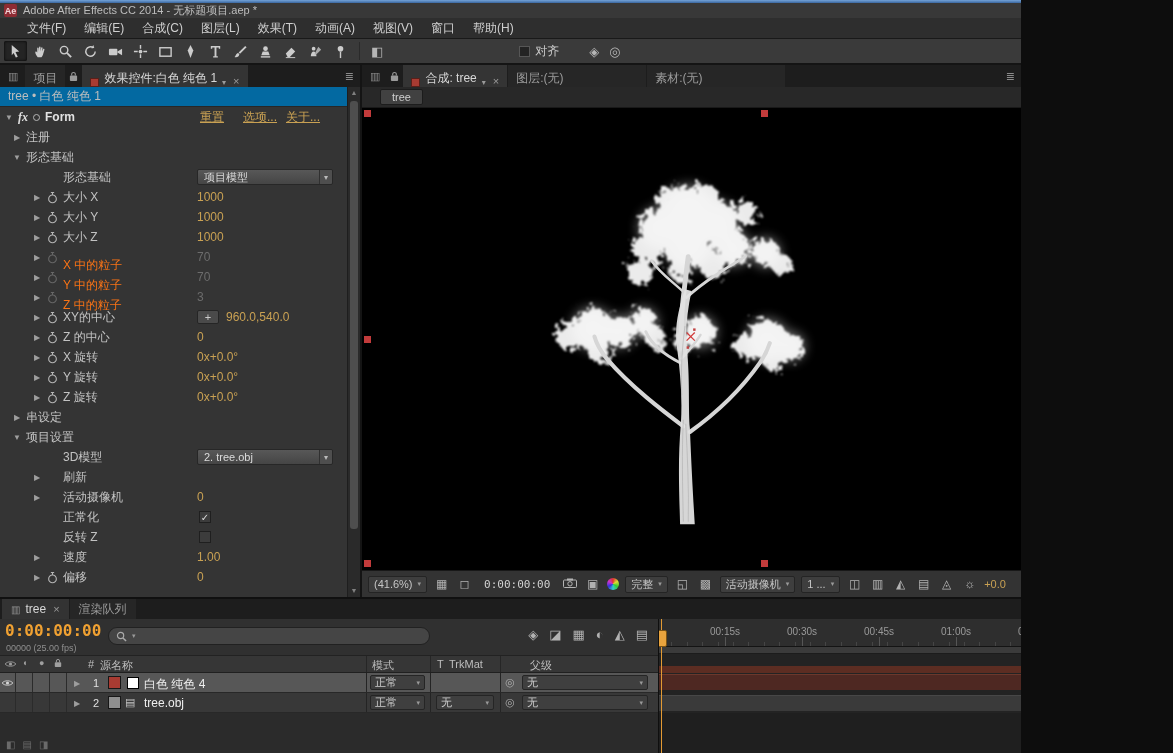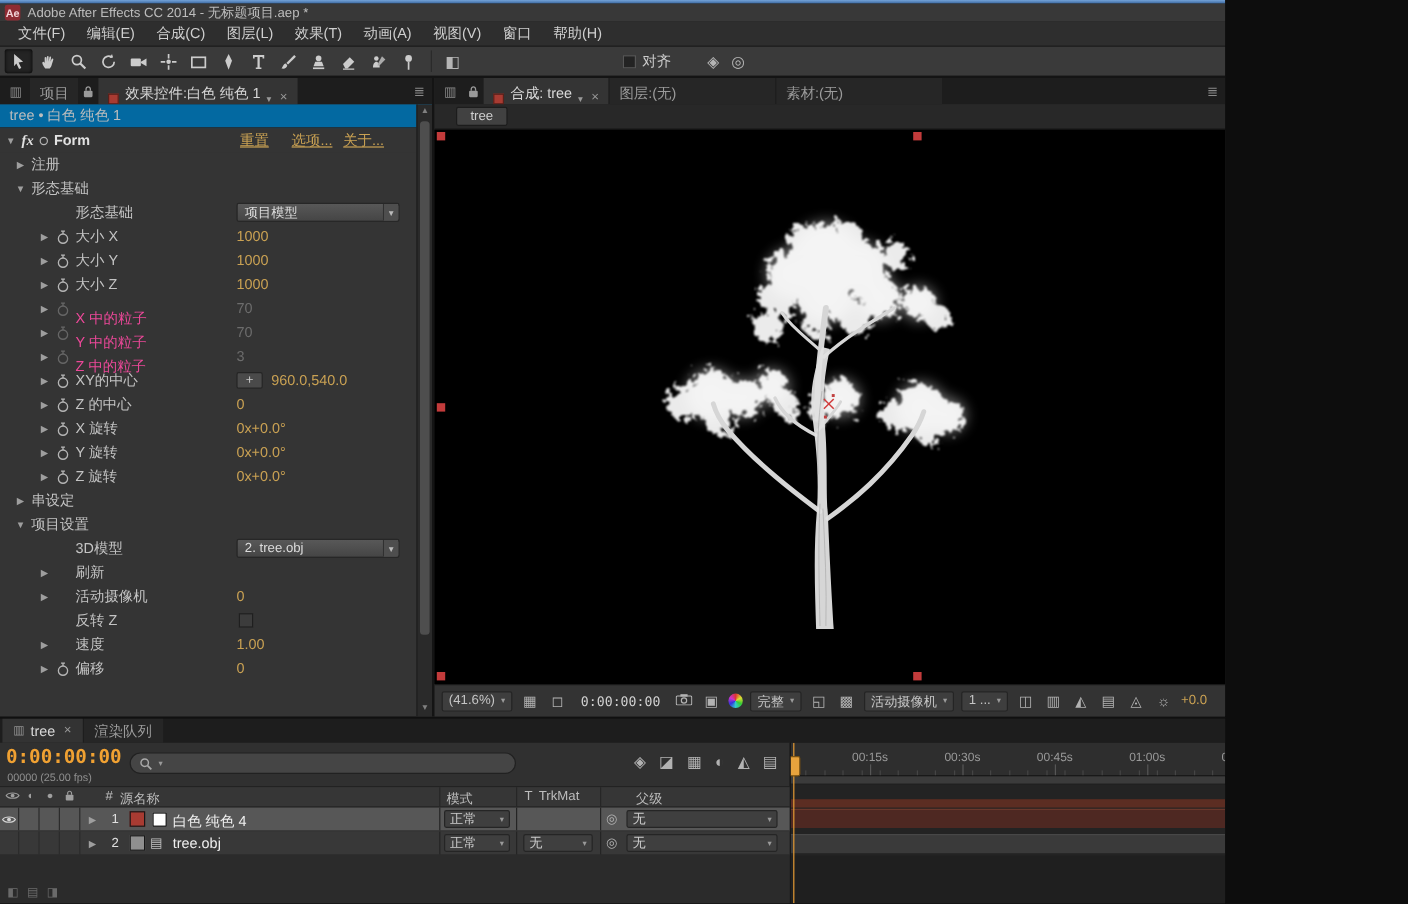--- a/index.html
+++ b/index.html
@@ -5,21 +5,21 @@
 *{margin:0;padding:0;box-sizing:border-box;}
 html,body{background:#0d0d0d;}
 .app{position:relative;width:1021px;height:753px;overflow:hidden;background:#1e1e1e;
   font-family:"Liberation Sans",sans-serif;font-size:12px;color:#c8c8c8;}
 
 .win-edge{height:3px;background:linear-gradient(#74a3d8,#3a67a0);}
 .title-bar{height:15px;background:#383838;display:flex;align-items:center;gap:6px;padding-left:4px;}
 .ae-badge{width:13px;height:13px;background:#8e2b33;color:#f3d4d8;font-size:9px;font-weight:bold;
   display:flex;align-items:center;justify-content:center;border-radius:2px;}
 .title-text{font-size:11px;color:#bdbdbd;}
-.menu-bar{height:21px;background:#2e2e2e;display:flex;align-items:center;padding-left:6px;border-bottom:1px solid #191919;}
+.menu-bar{height:21px;background:#2e2e2e;display:flex;align-items:center;padding-left:18px;border-bottom:1px solid #191919;}
 .menu-item{padding:0 9px;color:#cfcfcf;}
 
 .toolbar{height:26px;background:#3a3a3a;display:flex;align-items:center;padding-left:4px;gap:2px;border-bottom:2px solid #141414;}
 .tool{width:23px;height:20px;display:flex;align-items:center;justify-content:center;border-radius:2px;}
 .tool svg{width:15px;height:15px;}
 .tool.active{background:#242424;box-shadow:inset 0 0 3px #000;}
 .tb-sep{width:1px;height:18px;background:#2a2a2a;margin:0 5px;}
 .snap{display:flex;align-items:center;gap:5px;color:#ccc;}
 .cbx{width:11px;height:11px;background:#232323;border:1px solid #565656;}
 .tb-ic{color:#b5b5b5;font-size:13px;padding:0 4px;}
@@ -45,21 +45,21 @@
 .fx-link{position:absolute;color:#c9a153;text-decoration:underline;}
 #effect-rows{flex:1;overflow:hidden;}
 .erow{height:20px;display:flex;align-items:center;position:relative;color:#c3c3c3;}
 .erow .gtri{width:14px;margin-left:10px;text-align:center;}
 .glabel{margin-left:2px;}
 .rind{width:30px;flex:none;}
 .tri.sm{width:14px;text-align:center;flex:none;}
 .swbox{width:17px;display:flex;align-items:center;justify-content:center;flex:none;}
 .swbox svg{width:11px;height:13px;}
 .plabel{margin-left:2px;white-space:nowrap;}
-.erow.disabled .plabel{color:#ec4899;margin-top:16px;}
+.erow.disabled .plabel{color:#f97316;margin-top:16px;}
 .pval{position:absolute;left:197px;color:#c9a153;}
 .pval.withpoint{left:226px;}
 .pval.dis{color:#6c6c6c;}
 .dd{position:absolute;left:197px;width:136px;height:16px;background:linear-gradient(#585858,#454545);
   border:1px solid #272727;border-radius:2px;display:flex;align-items:center;font-size:11px;color:#dcdcdc;padding-left:6px;}
 .dda{margin-left:auto;border-left:1px solid #303030;padding:0 4px;font-size:8px;color:#bbb;height:100%;
   display:flex;align-items:center;background:#4e4e4e;border-radius:0 2px 2px 0;}
 .chk{position:absolute;left:199px;width:12px;height:12px;background:#3c3c3c;border:1px solid #1f1f1f;
   color:#dcdcdc;font-size:10px;line-height:11px;text-align:center;}
 .pointbtn{position:absolute;left:197px;width:22px;height:14px;background:#4a4a4a;border:1px solid #252525;
@@ -463,20 +463,27 @@
             <span class="tri sm">▶</span>
             <span class="swbox"></span>
             <span class="plabel">刷新</span>
           </div>
           <div class="erow">
             <span class="rind"></span>
             <span class="tri sm">▶</span>
             <span class="swbox"></span>
             <span class="plabel">活动摄像机</span>
             <span class="pval">0</span>
+          </div>
+          <div class="erow">
+            <span class="rind"></span>
+            <span class="tri sm"></span>
+            <span class="swbox"></span>
+            <span class="plabel">正常化</span>
+            <span class="chk">✓</span>
           </div>
           <div class="erow">
             <span class="rind"></span>
             <span class="tri sm"></span>
             <span class="swbox"></span>
             <span class="plabel">反转 Z</span>
             <span class="chk"></span>
           </div>
           <div class="erow">
             <span class="rind"></span>

